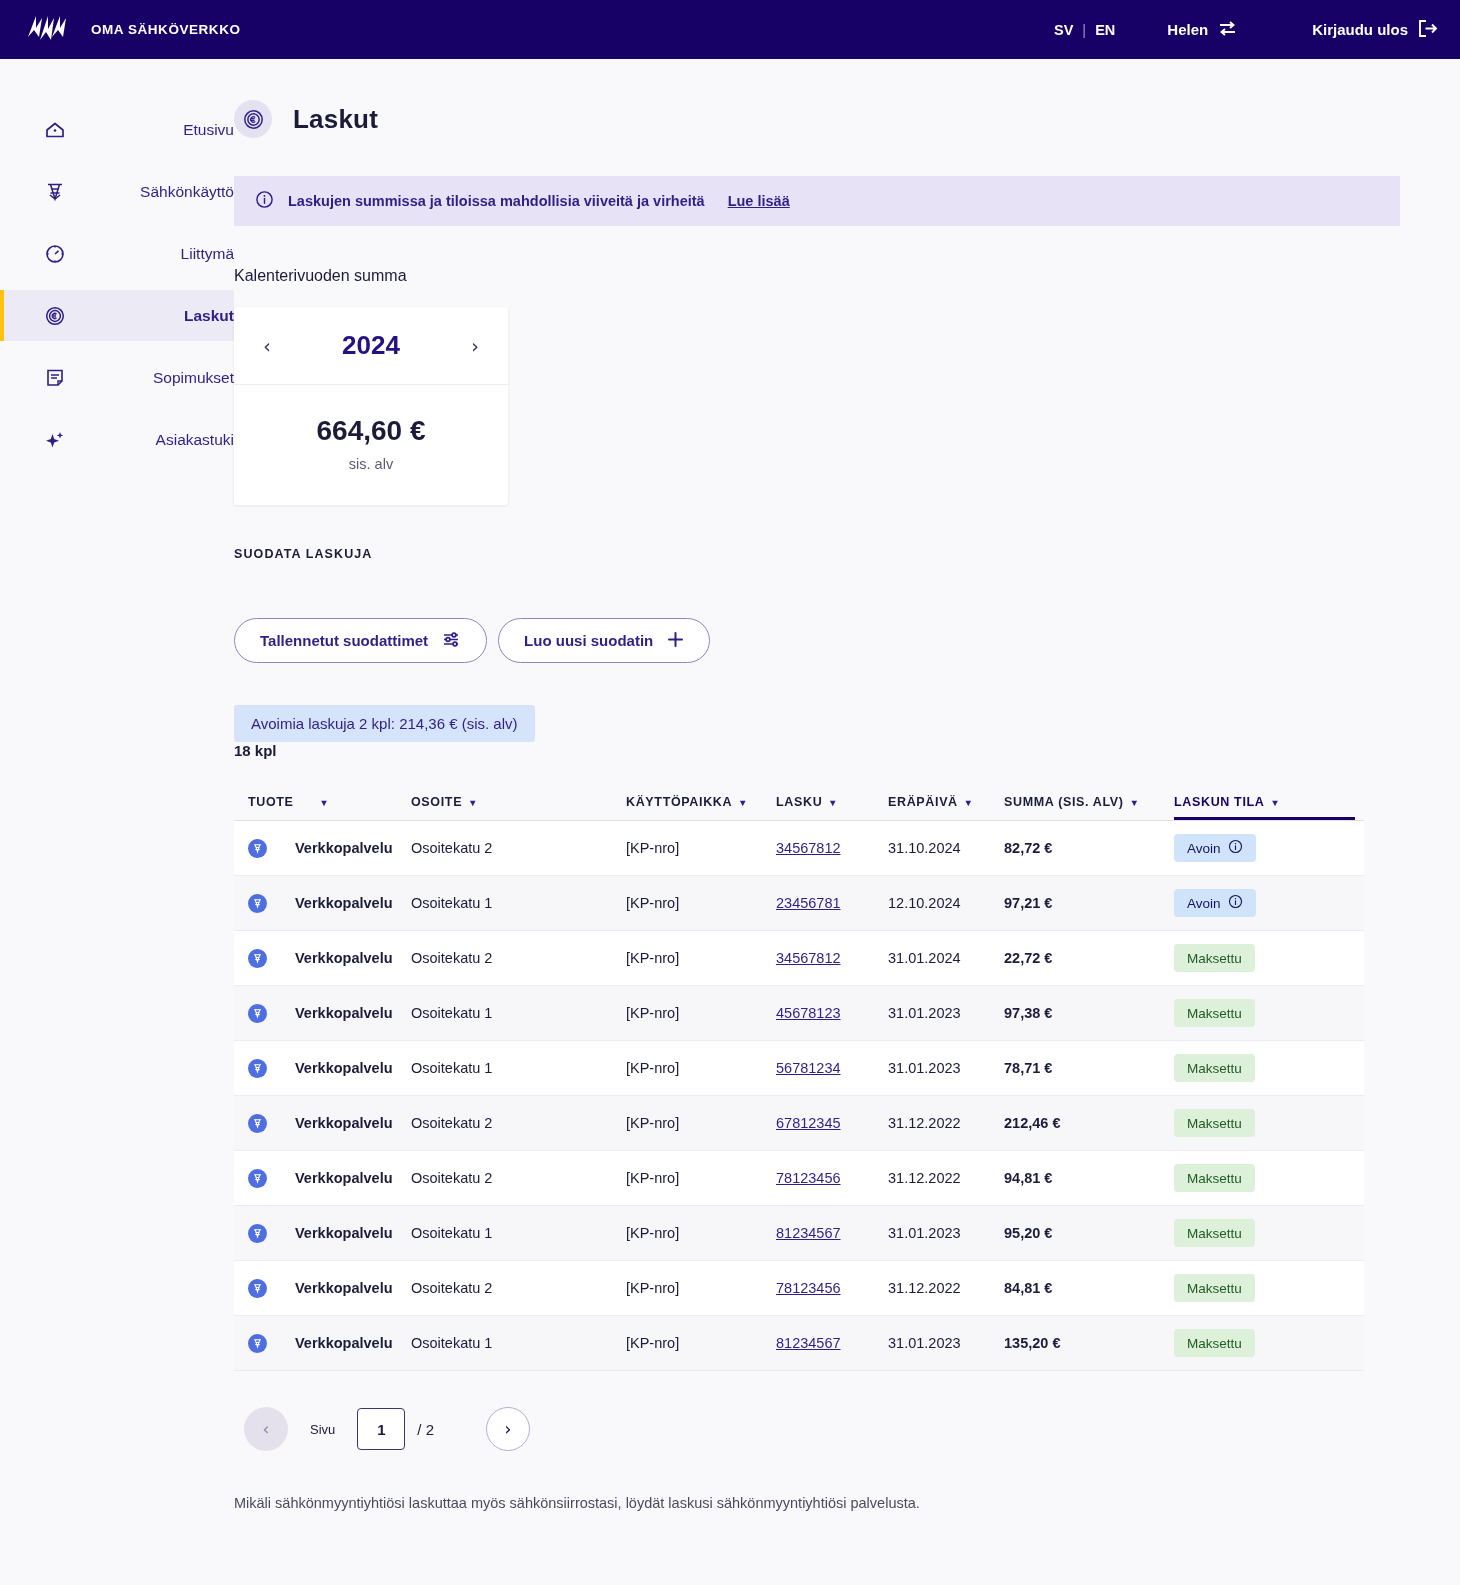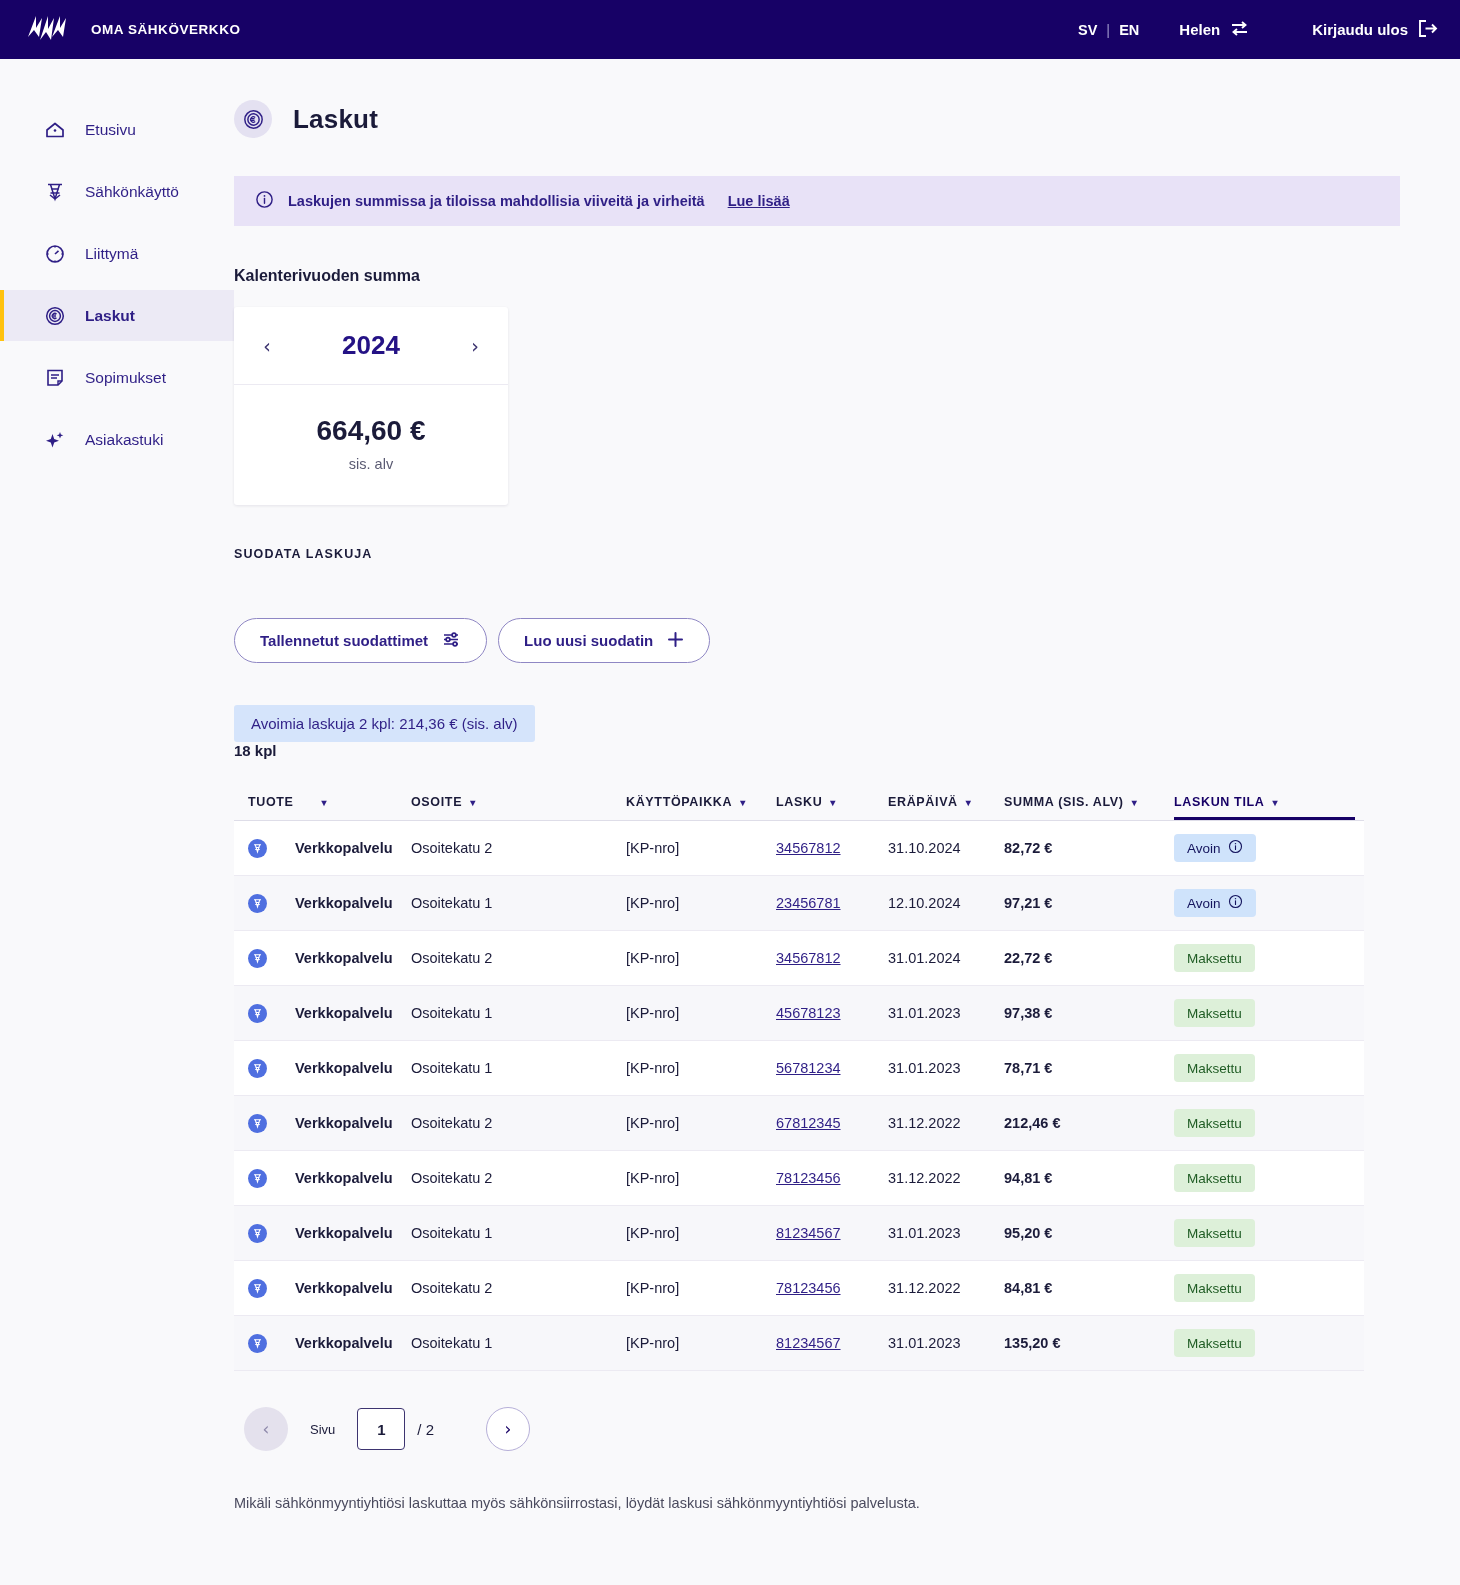--- a/index.html
+++ b/index.html
@@ -30,21 +30,21 @@
   .brand {
     font-size: 13.5px;
     font-weight: 700;
     letter-spacing: 0.55px;
     color: #ffffff;
   }
   .topbar-right {
     margin-left: auto;
     display: flex;
     align-items: center;
-    gap: 0px;
+    gap: 12px;
   }
   .lang-group {
     display: flex; align-items: center;
     font-size: 14.5px; font-weight: 700;
     margin-right: 40px;
   }
   .lang { color: #ffffff; cursor: pointer; }
   .lang-sep { margin: 0 9px; color: #9a93c8; font-weight: 400; }
   .account-btn, .logout-btn {
     display: flex; align-items: center; gap: 10px;
@@ -67,20 +67,21 @@
     display: flex;
     align-items: center;
     gap: 19px;
     height: 51px;
     padding-left: 40px;
     color: #2f1f86;
     font-size: 15.5px;
     cursor: pointer;
     border-left: 4px solid transparent;
     margin-bottom: 11px;
+    justify-content: space-between;
   }
   .nav-item .nav-ico { width: 22px; height: 22px; display:flex; align-items:center; justify-content:center; }
   .nav-item.active {
     background: #eceaf5;
     border-left: 4px solid #ffc20e;
     font-weight: 700;
   }
 
   
   .main { flex: 1; padding: 0 60px 0 0; }
@@ -111,21 +112,21 @@
   .banner-link {
     font-size: 14.5px; font-weight: 700; color: #2f1f86;
     text-decoration: underline; margin-left: 9px; cursor: pointer;
   }
 
   
   .section-label {
     margin-top: 41px;
     font-size: 16px;
     color: #1b1b3a;
-    font-weight: 700;
+    font-weight: 400;
   }
   .year-card {
     margin-top: 22px;
     width: 274px;
     background: #ffffff;
     border-radius: 3px;
     box-shadow: 0 1px 3px rgba(20,10,60,.09);
   }
   .year-row {
     height: 78px;

